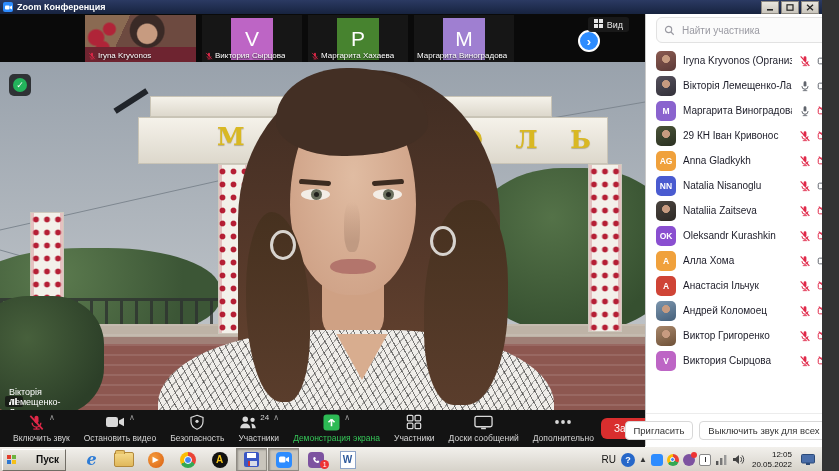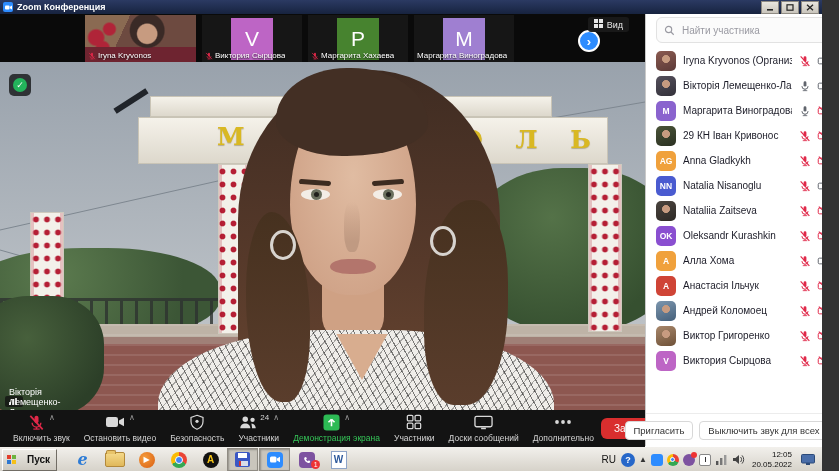--- a/index.html
+++ b/index.html
@@ -163,21 +163,21 @@
   .picons{display:flex;gap:6px;align-items:center;flex:none;}
   .picons span{line-height:0;}
   .sb-foot{height:32px;border-top:1px solid #ececec;display:flex;align-items:center;
     justify-content:center;gap:6px;flex:none;}
   .sbtn{border:1px solid #d8d8d8;background:#fff;border-radius:4px;font-size:9.5px;color:#333;
     padding:3px 8px;white-space:nowrap;cursor:pointer;font-family:"Liberation Sans",sans-serif;}
 
   
   .taskbar{height:25px;background:linear-gradient(#f2f0ec,#d5d1c8);border-top:1px solid #fff;
     box-shadow:0 -1px 0 #98948c;display:flex;align-items:center;padding:0 2px;gap:2px;}
-  .startbtn{height:20px;display:flex;align-items:center;gap:11px;padding:0 6px 0 4px;
+  .startbtn{height:20px;display:flex;align-items:center;gap:20px;padding:0 6px 0 4px;
     background:linear-gradient(#eceae4,#cdc9c0);border:1px solid;border-color:#fff #716d65 #716d65 #fff;
     font-size:10px;font-weight:bold;color:#111;cursor:pointer;}
   .winflag{display:grid;grid-template-columns:4px 4px;grid-template-rows:4px 4px;gap:1px;}
   .winflag i{display:block;}
   .apps{display:flex;gap:1px;margin-left:8px;}
   .app{width:29px;height:21px;display:flex;align-items:center;justify-content:center;
     border:1px solid transparent;cursor:pointer;position:relative;}
   .app.pressed{border:1px solid #8f8b83;background:#c9c5bc;box-shadow:inset 1px 1px 2px rgba(0,0,0,.28);}
   .appbadge{position:absolute;right:1px;bottom:1px;background:#e33;color:#fff;font-size:7px;
     width:9px;height:9px;border-radius:50%;display:flex;align-items:center;justify-content:center;}

